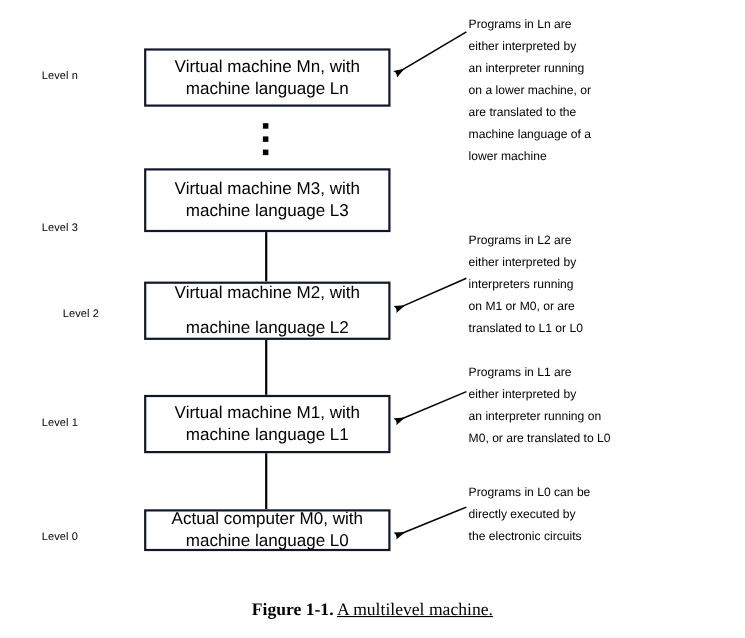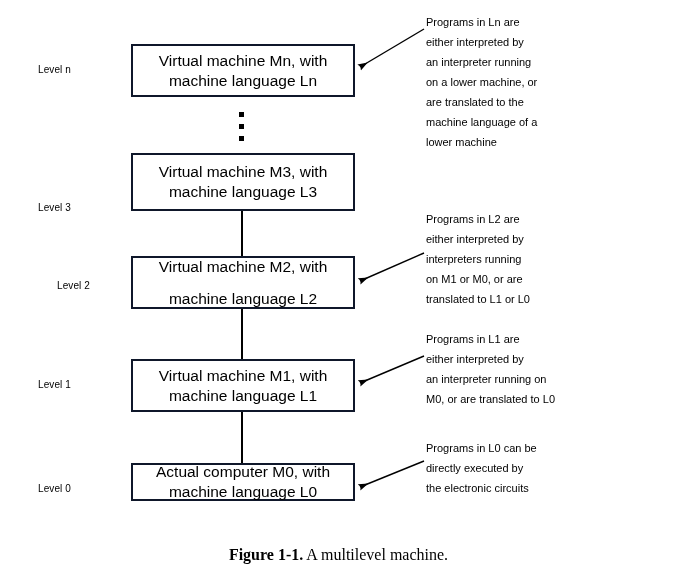--- a/index.html
+++ b/index.html
@@ -107,20 +107,21 @@
     font-family: "Liberation Serif", serif;
     font-size: 16px;
     color: #000000;
   }
   #figure-caption .cap-label {
     font-weight: bold;
     margin-top: 24px;
   }
   #figure-caption .cap-text {
     font-weight: normal;
+    text-decoration: underline;
   }
 </style>
 </head>
 <body>
 
 <div id="figure-root">
 
   <div class="connector" style="top:207px;height:49px;"></div>
   <div class="connector" style="top:308px;height:51px;"></div>
   <div class="connector" style="top:411px;height:52px;"></div>

